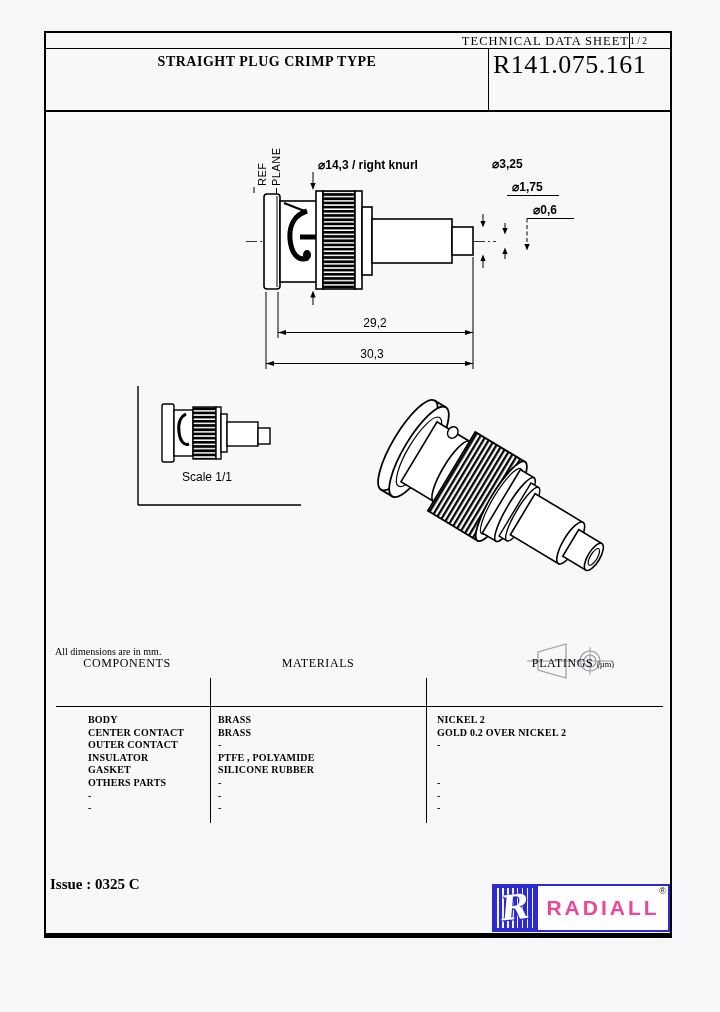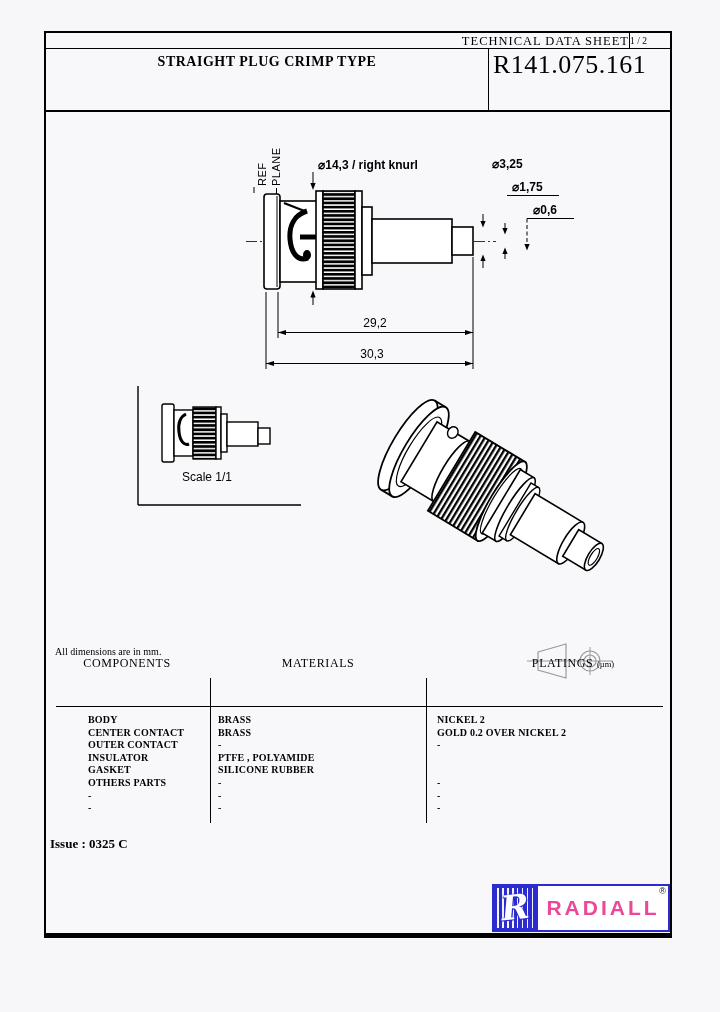--- a/index.html
+++ b/index.html
@@ -17,21 +17,21 @@
   .tb-line2{left:46px;top:91px;width:442px;text-align:center;font-size:13.5px;font-weight:bold;}
   .part-no{left:493px;top:50px;width:176px;font-size:26px;font-weight:normal;letter-spacing:0.5px;}
   .series{left:493px;top:88px;width:176px;font-size:13px;}
   .series b{font-size:14.5px;}
   
   .units-note{left:55px;top:646px;font-size:10px;}
   .th{font-size:12px;letter-spacing:0.6px;text-align:center;top:656px;}
   .th small{font-size:8.5px;letter-spacing:0;}
   .tcol{top:708px;font-size:10px;font-weight:bold;line-height:12.6px;letter-spacing:0.2px;white-space:nowrap;margin-top:6px;}
   
-  .issue{left:50px;top:836px;font-size:13px;font-weight:bold;}
+  .issue{left:50px;top:876px;font-size:15px;font-weight:bold;}
   .disclaimer{left:50px;top:895px;width:448px;font-size:10.5px;line-height:12.5px;}
   
   #logo{left:492px;top:884px;width:178px;height:48px;border:2px solid #2b2bd0;background:#fff;display:flex;box-sizing:border-box;}
   #logo-emblem{width:44px;height:44px;background:#2b2bd0;position:relative;overflow:hidden;flex:0 0 44px;}
   #logo-emblem .stripes{position:absolute;inset:2px 3px;background:repeating-linear-gradient(90deg, rgba(255,255,255,0.95) 0 1.5px, rgba(43,43,208,0) 1.5px 5px);}
   #logo-emblem .rletter{position:absolute;left:7px;top:1px;font-family:"DejaVu Serif",serif;font-style:italic;font-weight:bold;font-size:34px;color:#fff;transform:rotate(-6deg);text-shadow:0 0 2px #2b2bd0,1px 1px 0 #2b2bd0,-1px 1px 0 #2b2bd0;}
   #logo-word{flex:1;position:relative;display:flex;align-items:center;justify-content:center;}
   #logo-word .brand{font-family:"Liberation Sans",sans-serif;font-weight:bold;font-size:21px;letter-spacing:3px;color:#ec4899;}
   #logo-word .reg{position:absolute;right:2px;top:0;font-size:9px;color:#111;font-family:"Liberation Sans",sans-serif;}
   svg{position:absolute;left:0;top:0;}

